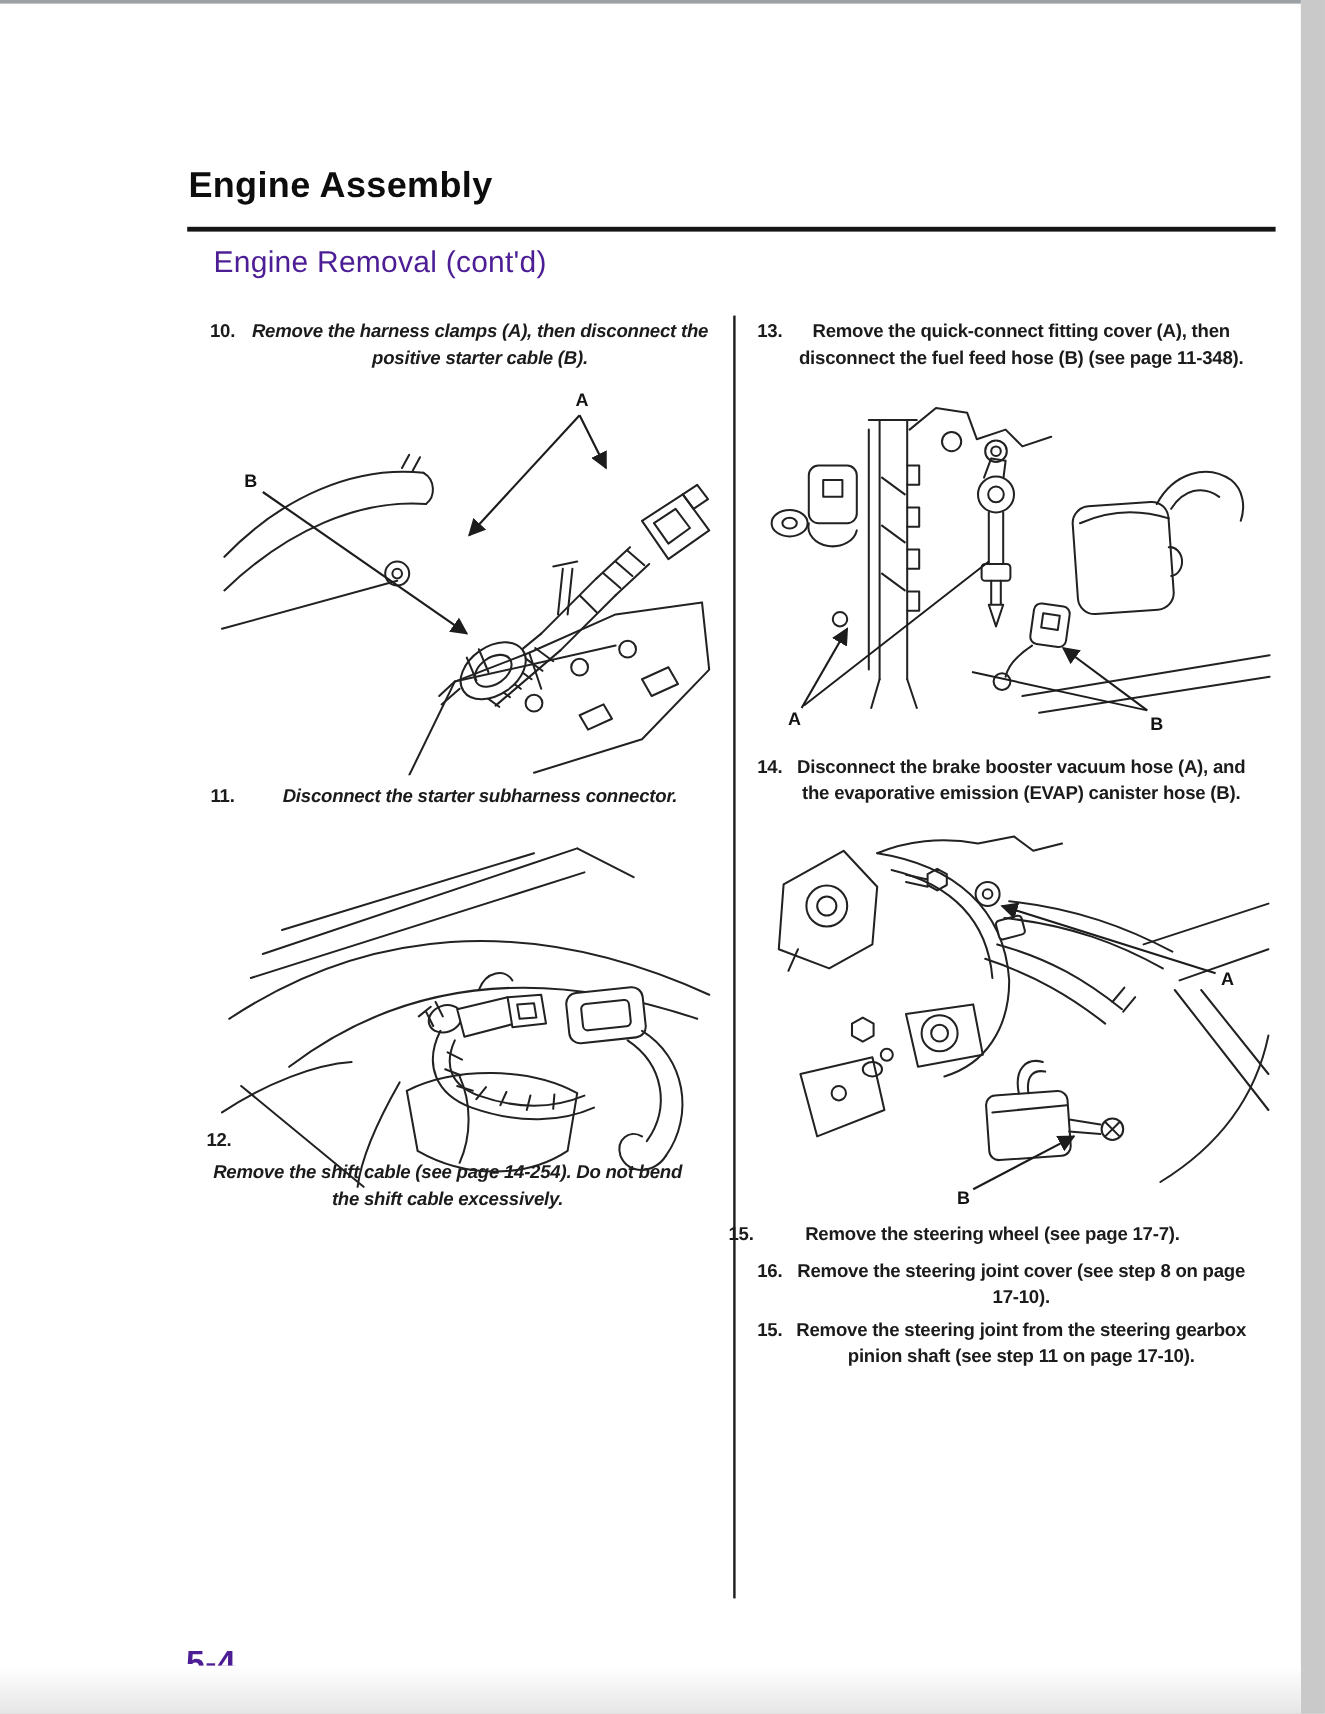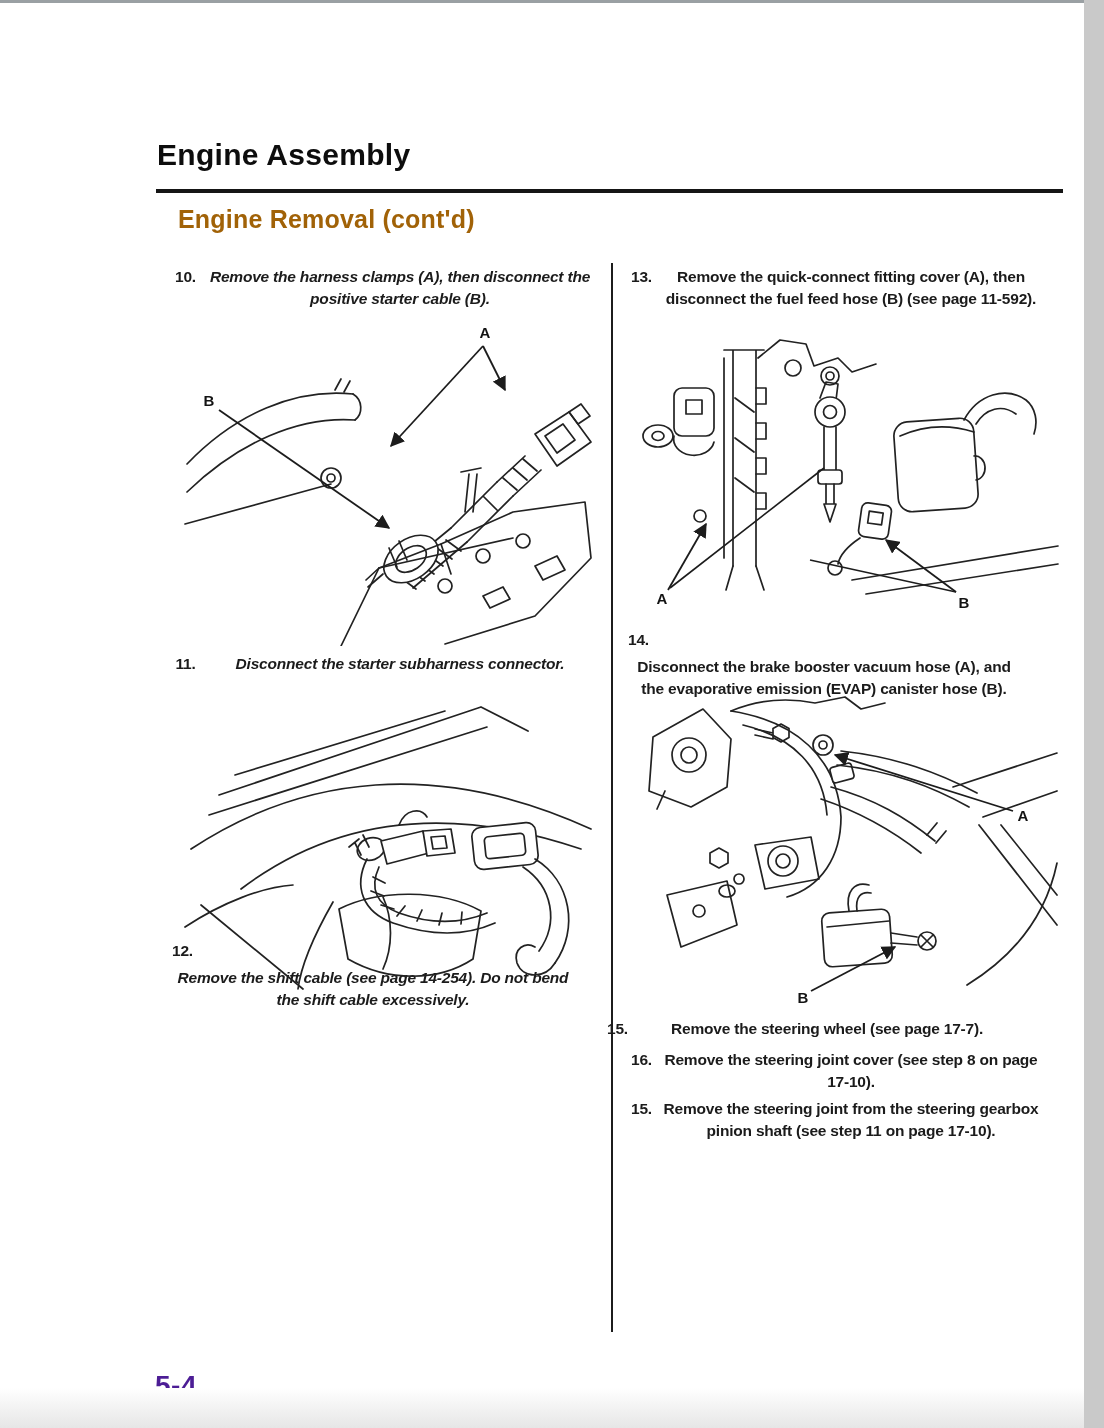--- a/index.html
+++ b/index.html
@@ -12,21 +12,21 @@
     color:#161616;
   }
   .topline{position:absolute;left:0;top:0;width:1104px;height:3px;background:#9aa0a3;}
   .doc-title{
     position:absolute;left:157px;top:138px;
     font-size:30px;font-weight:700;letter-spacing:.3px;color:#0d0d0d;
   }
   .title-rule{position:absolute;left:156px;top:189px;width:907px;height:4px;background:#151515;}
   .section-title{
     position:absolute;left:178px;top:205px;
-    font-size:25px;font-weight:700;letter-spacing:.2px;color:#a16207;
+    font-size:25px;font-weight:400;letter-spacing:.2px;color:#4c1d95;
   }
   .col-divider{position:absolute;left:611px;top:263px;width:2px;height:1069px;background:#1c1c1c;}
   .step{
     position:absolute;display:flex;align-items:flex-start;
     font-size:15.5px;font-weight:700;line-height:22px;letter-spacing:-.2px;color:#1b1b1b;text-align:center;
   }
   .step .num{flex:0 0 27px;}
   .step .txt{}
   .txt-l{width:402px;font-style:italic;}
   .txt-r{width:392px;}
@@ -62,23 +62,23 @@
     <span class="num">11.</span>
     <div class="txt txt-l">Disconnect the starter subharness connector.</div>
   </div>
   <div class="step" style="left:172px;top:940px;flex-direction:column;">
     <span class="num">12.</span>
     <div class="txt txt-l">Remove the shift cable (see page 14-254). Do not bend the shift cable excessively.</div>
   </div>
 
   <div class="step" style="left:628px;top:266px;">
     <span class="num">13.</span>
-    <div class="txt txt-r">Remove the quick-connect fitting cover (A), then disconnect the fuel feed hose (B) (see page 11-592).</div>
-  </div>
-  <div class="step" style="left:628px;top:629px;flex-direction:column;">
+    <div class="txt txt-r">Remove the quick-connect fitting cover (A), then disconnect the fuel feed hose (B) (see page 11-348).</div>
+  </div>
+  <div class="step" style="left:628px;top:629px;">
     <span class="num">14.</span>
     <div class="txt txt-r">Disconnect the brake booster vacuum hose (A), and the evaporative emission (EVAP) canister hose (B).</div>
   </div>
   <div class="step" style="left:604px;top:1018px;">
     <span class="num">15.</span>
     <div class="txt txt-r">Remove the steering wheel (see page 17-7).</div>
   </div>
   <div class="step" style="left:628px;top:1049px;">
     <span class="num">16.</span>
     <div class="txt txt-r">Remove the steering joint cover  (see step 8 on page 17-10).</div>

